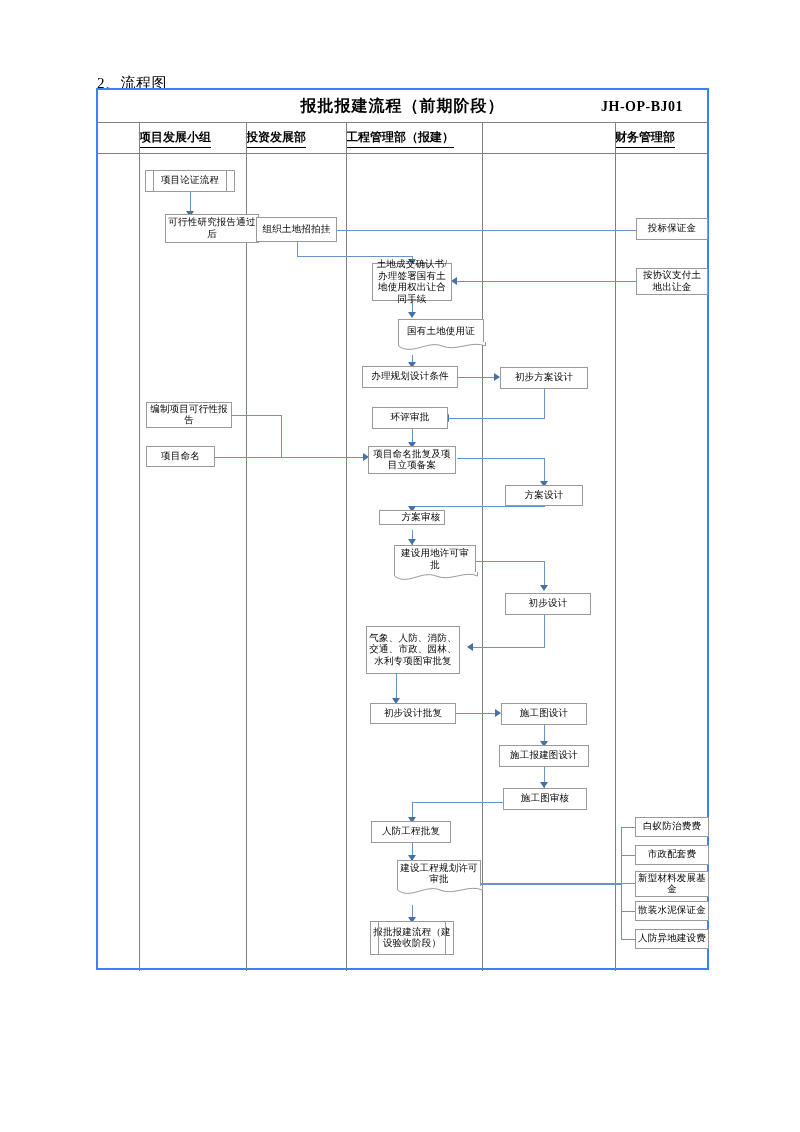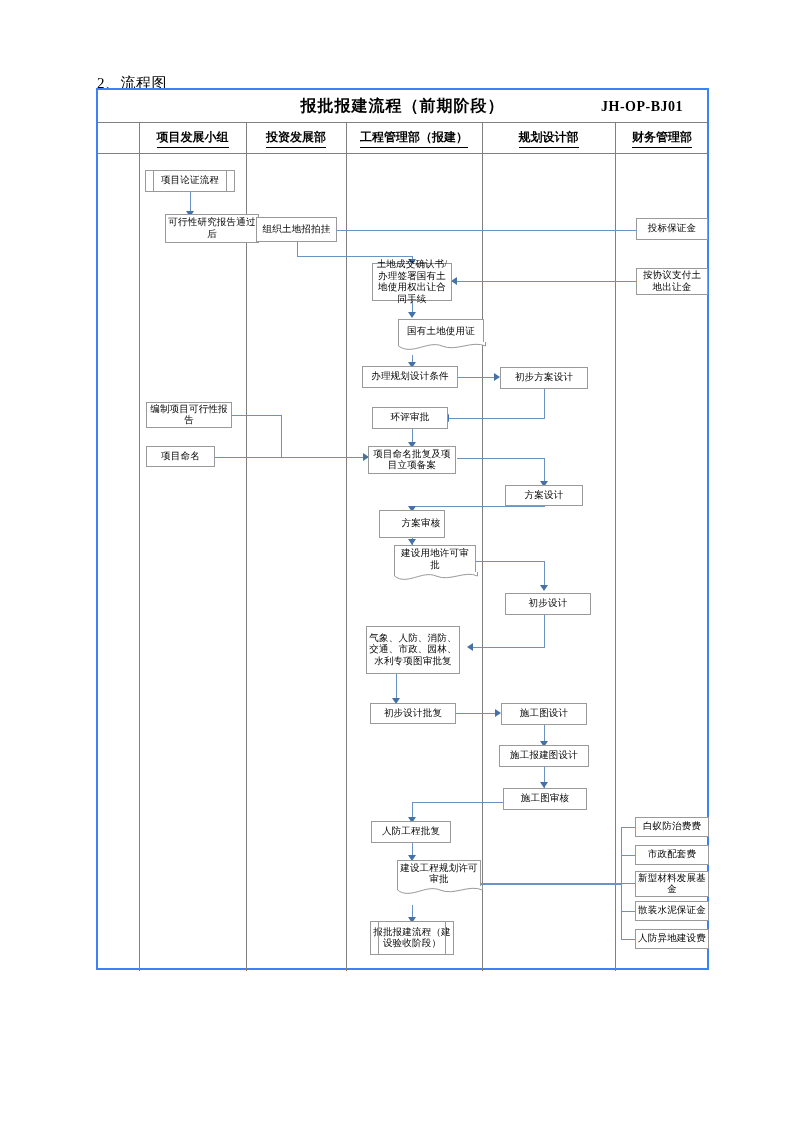--- a/index.html
+++ b/index.html
@@ -39,21 +39,21 @@
     display:flex;align-items:center;
     font-size:14px;font-weight:bold;letter-spacing:.5px;
     font-family:"Liberation Serif","DejaVu Serif",serif;
   }
   .head-row{
     position:absolute;left:0;top:33px;width:100%;height:31px;
     border-bottom:1px solid #808080;box-sizing:border-box;
   }
   .head-cell{
     position:absolute;top:0;height:31px;
-    display:flex;align-items:center;justify-content:center;
+    display:flex;align-items:center;
     font-size:12px;font-weight:bold;
   }
   .head-cell span{border-bottom:1px solid #000;padding-bottom:1px;}
   .vline{
     position:absolute;top:33px;width:0;
     border-left:1px solid #808080;height:848px;
   }
 
   
   .box{
@@ -109,23 +109,20 @@
         </div>
       <div class="head-cell" style="left:41px;width:107px;">
           <span>项目发展小组</span>
         </div>
       <div class="head-cell" style="left:148px;width:100px;">
           <span>投资发展部</span>
         </div>
       <div class="head-cell" style="left:248px;width:136px;">
           <span>工程管理部（报建）</span>
         </div>
-      <div class="head-cell" style="left:384px;width:133px;">
-          <span>规划设计部</span>
-        </div>
       <div class="head-cell" style="left:517px;width:94px;">
           <span>财务管理部</span>
         </div>
     </div>
 
     <div class="vline" style="left:41px;"></div>
     <div class="vline" style="left:148px;"></div>
     <div class="vline" style="left:248px;"></div>
     <div class="vline" style="left:384px;"></div>
     <div class="vline" style="left:517px;"></div>
@@ -230,21 +227,21 @@
   <div class="box docshape" style="left:369px;top:319px;width:86px;height:24px;">
     <span>国有土地使用证</span>
     <svg class="wave" viewBox="0 0 88 12" preserveAspectRatio="none">
       <path d="M0.5,0 L0.5,4 C14,14 30,-2 44,4 C58,10 74,-2 87.5,4 L87.5,0" fill="#fff" stroke="#9a9a9a" stroke-width="1"></path>
     </svg>
   </div>
 
   <div class="box" style="left:362px;top:366px;width:96px;height:22px;">办理规划设计条件</div>
   <div class="box" style="left:372px;top:407px;width:76px;height:22px;">环评审批</div>
   <div class="box" style="left:368px;top:446px;width:88px;height:28px;">项目命名批复及项目立项备案</div>
-  <div class="box" style="left:379px;top:510px;width:66px;height:28px;padding-left:20px;">方案审核</div>
+  <div class="box" style="left:379px;top:510px;width:66px;height:15px;padding-left:20px;">方案审核</div>
 
   <div class="box docshape" style="left:365px;top:545px;width:82px;height:28px;">
     <span>建设用地许可审批</span>
     <svg class="wave" viewBox="0 0 84 12" preserveAspectRatio="none">
       <path d="M0.5,0 L0.5,4 C13,14 28,-2 42,4 C56,10 71,-2 83.5,4 L83.5,0" fill="#fff" stroke="#9a9a9a" stroke-width="1"></path>
     </svg>
   </div>
 
   <div class="box" style="left:366px;top:626px;width:94px;height:48px;">气象、人防、消防、交通、市政、园林、水利专项图审批复</div>
   <div class="box" style="left:370px;top:703px;width:86px;height:21px;">初步设计批复</div>

